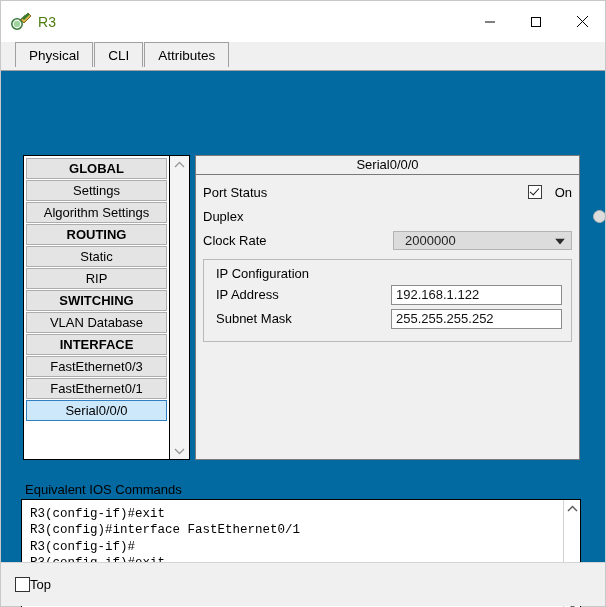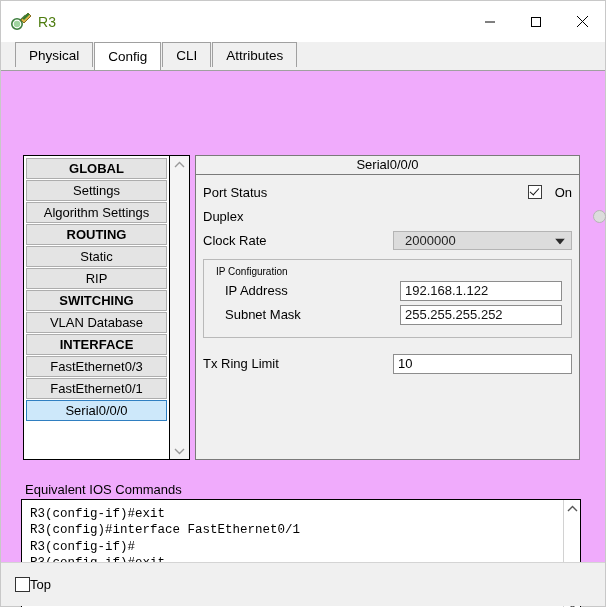--- a/index.html
+++ b/index.html
@@ -104,21 +104,21 @@
   .tab.active {
     background: #ffffff;
     height: 28px;
     line-height: 27px;
     z-index: 3;
   }
 
   
   .content {
     flex: 1;
-    background: #f0abfc;
+    background: #0369a1;
     position: relative;
     padding: 0;
   }
 
   
   .sidebar-wrap {
     position: absolute;
     left: 22px;
     top: 84px;
     width: 167px;
@@ -278,34 +278,34 @@
   }
 
   .group {
     margin-top: 8px;
     border: 1px solid #b9b9b9;
     background: #f0f0f0;
     padding: 6px 9px 9px 9px;
     box-sizing: border-box;
   }
   .group-title {
-    font-size: 10px;
+    font-size: 13px;
     margin-bottom: 3px;
     margin-left: 3px;
   }
   .field-row {
     display: flex;
     align-items: center;
     height: 21px;
     margin-bottom: 3px;
   }
   .field-label {
     width: 175px;
     font-size: 13px;
-    margin-left: 12px;
+    margin-left: 3px;
     flex: none;
   }
   .textinput {
     flex: 1;
     height: 20px;
     background: #ffffff;
     border: 1px solid #8d8d8d;
     box-sizing: border-box;
     font-size: 13px;
     line-height: 18px;
@@ -444,21 +444,20 @@
         <svg width="13" height="13" viewBox="0 0 13 13">
             <line x1="1" y1="1" x2="12" y2="12" stroke="#000" stroke-width="1"></line>
             <line x1="12" y1="1" x2="1" y2="12" stroke="#000" stroke-width="1"></line>
           </svg>
       </div>
     </div>
   </div>
 
   <div class="tabstrip">
     <div class="tab">Physical</div>
-    <div class="tab active">Config</div>
     <div class="tab">CLI</div>
     <div class="tab">Attributes</div>
   </div>
 
   <div class="content">
 
     <div class="sidebar-wrap">
       <div class="sidebar-list">
         <div class="side-item header">GLOBAL</div>
         <div class="side-item">Settings</div>
@@ -524,24 +523,20 @@
           <div class="field-row">
             <div class="field-label">IP Address</div>
             <div class="textinput">192.168.1.122</div>
           </div>
           <div class="field-row">
             <div class="field-label">Subnet Mask</div>
             <div class="textinput">255.255.255.252</div>
           </div>
         </div>
 
-        <div class="tx-row">
-          <div class="tx-label">Tx Ring Limit</div>
-          <div class="tx-input">10</div>
-        </div>
 
       </div>
     </div>
 
     <div class="ios-label">Equivalent IOS Commands</div>
     <div class="ios-box">
       <div class="ios-text">R3(config-if)#exit
 R3(config)#interface FastEthernet0/1
 R3(config-if)#
 R3(config-if)#exit

